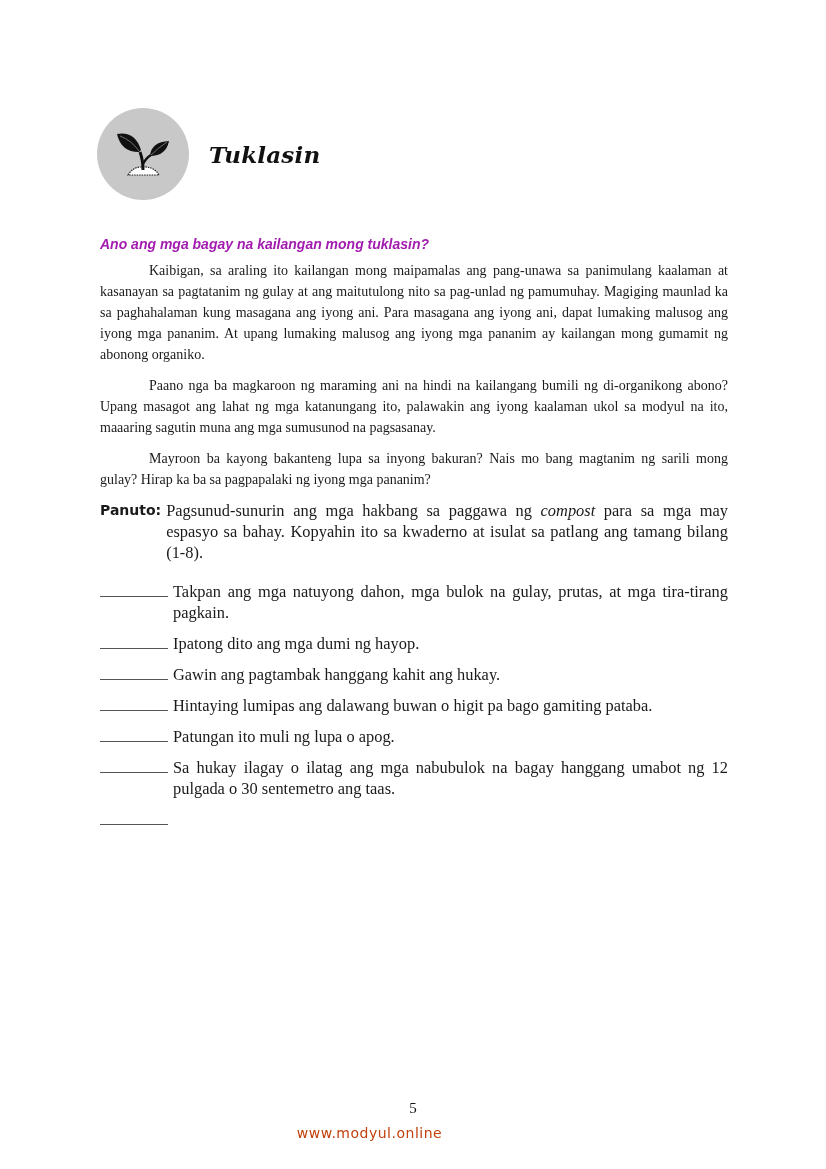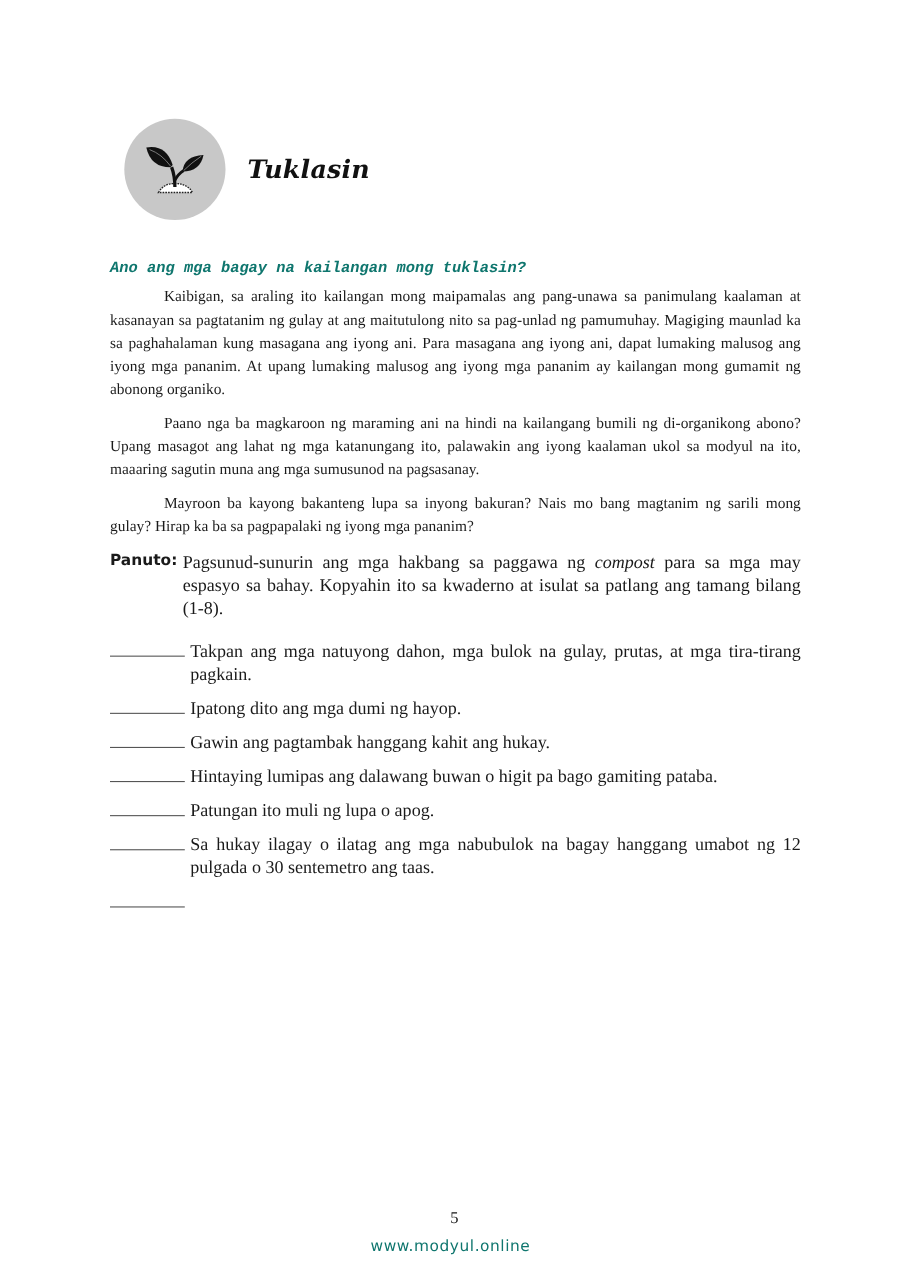--- a/index.html
+++ b/index.html
@@ -17,21 +17,21 @@
     }
     .page {
       position: absolute;
       left: 0; top: 0;
       width: 826px;
       height: 1169px;
     }
     
     .section-header {
       position: absolute;
-      left: 113px;
+      left: 97px;
       top: 108px;
       height: 92px;
       display: flex;
       align-items: center;
       justify-content: space-between;
     }
     .icon-circle {
       width: 92px;
       height: 92px;
       border-radius: 50%;
@@ -50,26 +50,26 @@
       letter-spacing: 0.2px;
     }
     
     .content {
       position: absolute;
       left: 100px;
       top: 236px;
       width: 628px;
     }
     .question {
-      font-family: Liberation Mono, monospace;
+      font-family: Liberation Sans, sans-serif;
       font-weight: bold;
       font-style: italic;
       font-size: 14px;
       margin: 0 0 8px 0;
-      color: #0f766e;
+      color: #a21caf;
     }
     .para {
       font-family: "Liberation Serif", serif;
       font-size: 14px;
       line-height: 21px;
       text-align: justify;
       text-indent: 49px;
       margin: 0 0 10px 0;
     }
     .directions {
@@ -124,23 +124,22 @@
       color: #111;
     }
     .footer-url {
       position: absolute;
       left: 0;
       width: 739px;
       top: 1125px;
       text-align: center;
       font-family: "DejaVu Sans", sans-serif;
       font-size: 14px;
-      color: #0f766e;
+      color: #c2410c;
       letter-spacing: 0.5px;
-      padding-left: 40px;
     }
   </style>
 </head>
 <body>
 
 <div class="page">
 
   <div class="section-header">
     <div class="icon-circle">
       <svg width="64" height="64" viewBox="0 0 64 64">

